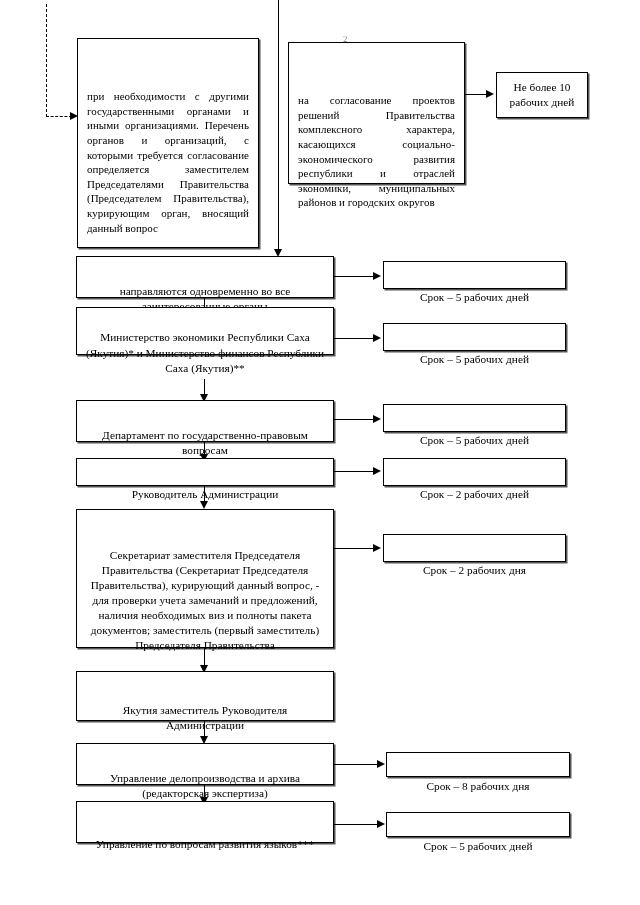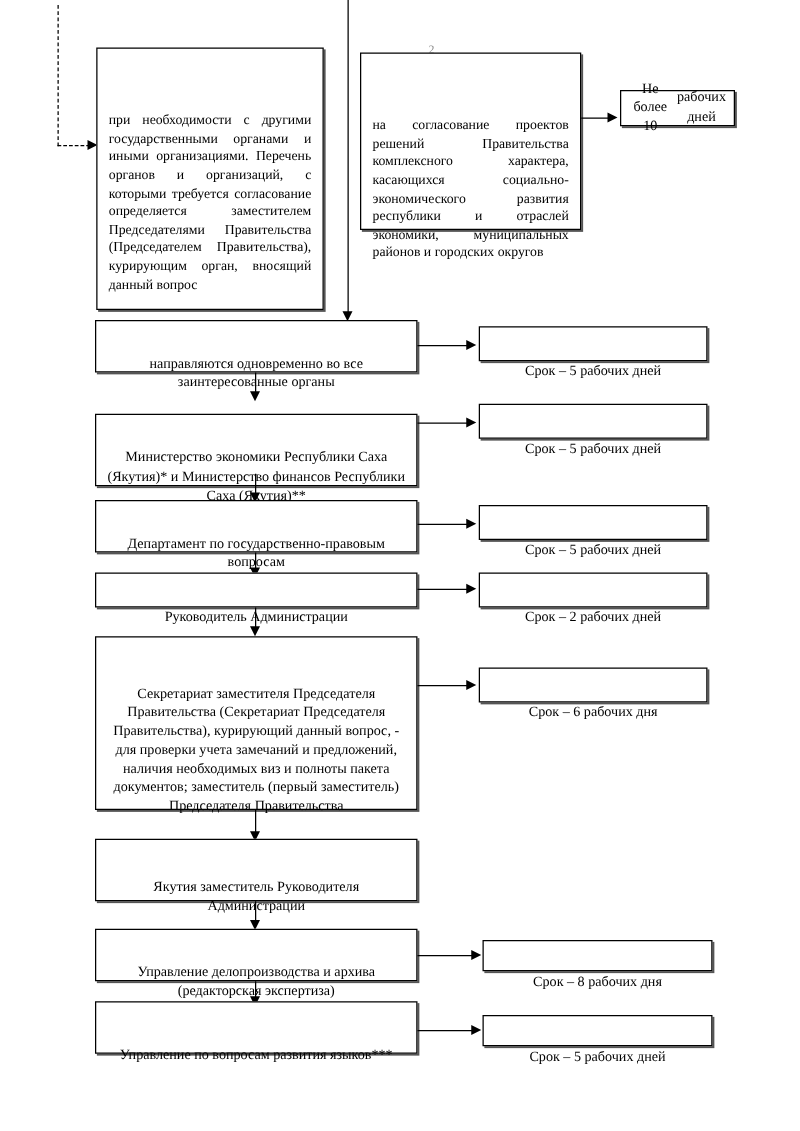--- a/index.html
+++ b/index.html
@@ -109,37 +109,37 @@
     <span class="txt">при необходимости с другими государственными органами и иными организациями. Перечень органов и организаций, с которыми требуется согласование определяется заместителем Председателями Правительства (Председателем Правительства), курирующим орган, вносящий данный вопрос</span>
   </div>
 
   <div class="box justify" style="left:288px; top:42px; width:177px; height:142px; font-size:11px;">
     <span class="txt">на согласование проектов решений Правительства комплексного характера, касающихся социально-экономического развития республики и отраслей экономики, муниципальных районов и городских округов</span>
   </div>
 
   <div class="hline" style="left:465px; top:94px; width:24px;"></div>
   <div class="arrow-right" style="left:486px; top:90px;"></div>
 
-  <div class="box" style="left:496px; top:72px; width:92px; height:29px; flex-direction:row; padding:2px 4px;">
+  <div class="box" style="left:496px; top:72px; width:92px; height:46px; flex-direction:column; padding:2px 4px;">
     <span>Не более 10</span>
     <span>рабочих дней</span>
   </div>
 
   <div class="box" style="left:76px; top:256px; width:258px; height:42px;">
     <span class="txt">направляются одновременно во все заинтересованные органы</span>
   </div>
   <div class="hline" style="left:334px; top:276px; width:42px;"></div>
   <div class="arrow-right" style="left:373px; top:272px;"></div>
   <div class="box" style="left:383px; top:261px; width:183px; height:28px;">
     <span class="txt">Срок – 5 рабочих дней</span>
   </div>
   <div class="vline" style="left:204px; top:298px; height:20px;"></div>
   <div class="arrow-down" style="left:200px; top:313px;"></div>
 
-  <div class="box" style="left:76px; top:331px; width:258px; height:58px;">
+  <div class="box" style="left:76px; top:307px; width:258px; height:48px;">
     <span class="txt">Министерство экономики Республики Саха (Якутия)* и Министерство финансов Республики Саха (Якутия)**</span>
   </div>
   <div class="hline" style="left:334px; top:338px; width:42px;"></div>
   <div class="arrow-right" style="left:373px; top:334px;"></div>
   <div class="box" style="left:383px; top:323px; width:183px; height:28px;">
     <span class="txt">Срок – 5 рабочих дней</span>
   </div>
   <div class="vline" style="left:204px; top:379px; height:20px;"></div>
   <div class="arrow-down" style="left:200px; top:394px;"></div>
 
@@ -164,21 +164,21 @@
   </div>
   <div class="vline" style="left:204px; top:486px; height:20px;"></div>
   <div class="arrow-down" style="left:200px; top:501px;"></div>
 
   <div class="box" style="left:76px; top:509px; width:258px; height:139px;">
     <span class="txt">Секретариат заместителя Председателя Правительства (Секретариат Председателя Правительства), курирующий данный вопрос, - для проверки учета замечаний и предложений, наличия необходимых виз и полноты пакета документов; заместитель (первый заместитель) Председателя Правительства</span>
   </div>
   <div class="hline" style="left:334px; top:548px; width:42px;"></div>
   <div class="arrow-right" style="left:373px; top:544px;"></div>
   <div class="box" style="left:383px; top:534px; width:183px; height:28px;">
-    <span class="txt">Срок – 6 рабочих дня</span>
+    <span class="txt">Срок – 2 рабочих дня</span>
   </div>
   <div class="vline" style="left:204px; top:648px; height:22px;"></div>
   <div class="arrow-down" style="left:200px; top:665px;"></div>
 
   <div class="box" style="left:76px; top:671px; width:258px; height:50px;">
     <span class="txt">Якутия заместитель Руководителя Администрации</span>
   </div>
   <div class="vline" style="left:204px; top:721px; height:20px;"></div>
   <div class="arrow-down" style="left:200px; top:736px;"></div>
 

